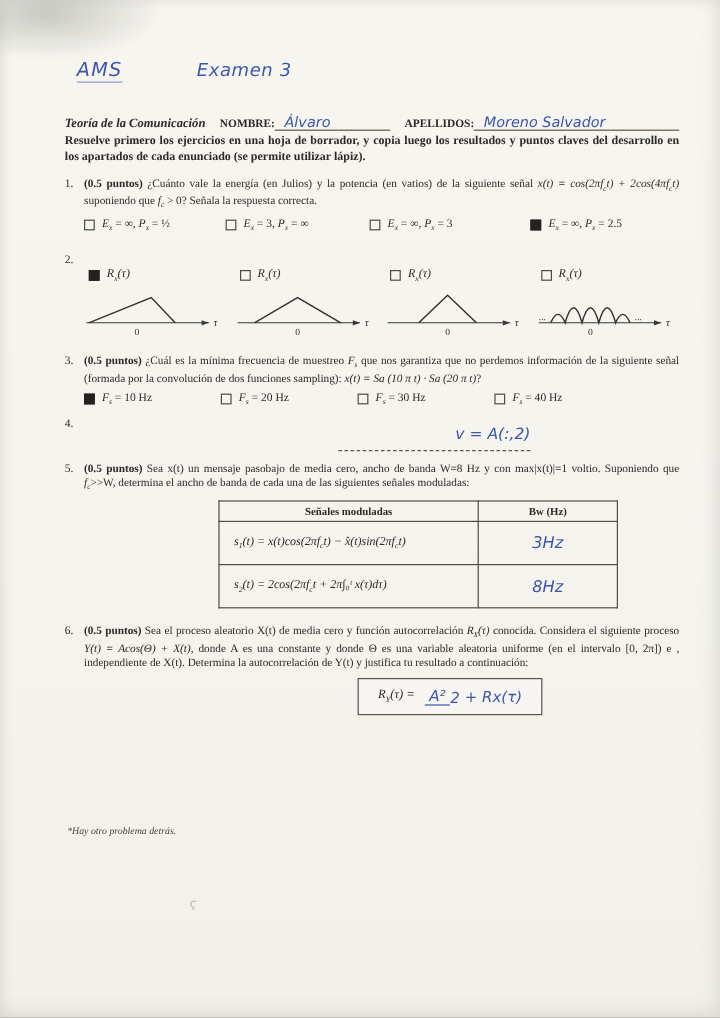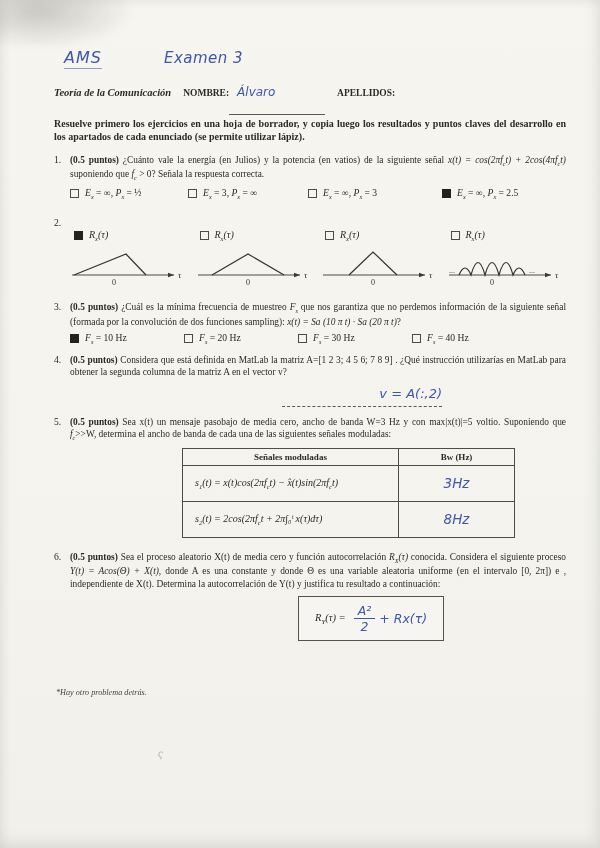--- a/index.html
+++ b/index.html
@@ -13,29 +13,29 @@
   }
   .smudge{ position:absolute; left:-14px; top:-10px; width:150px; height:60px;
     background:radial-gradient(ellipse at 35% 35%, rgba(110,110,104,.33), rgba(110,110,104,0) 70%);
     filter:blur(2px); pointer-events:none; }
   .content{ position:absolute; inset:0; padding:46px 34px 0 54px; }
 
   
   .hw{ font-family:"DejaVu Sans", sans-serif; font-style:italic; color:#3d56ab; }
 
   
-  .hw-top{ height:26px; margin:2px 0 12px 10px; }
+  .hw-top{ height:26px; margin:2px 0 22px 10px; }
   .hw-top .initials{ font-size:16px; letter-spacing:1px; border-bottom:1.5px solid rgba(61,86,171,.55); padding-bottom:1px;}
   .hw-top .exam{ font-size:15px; margin-left:58px; letter-spacing:.5px;}
 
   
   .header-line{ display:flex; align-items:baseline; margin-bottom:3px; }
   .course{ font-weight:bold; font-style:italic; font-size:10.5px; white-space:nowrap;font-family:Liberation Serif, serif;}
   .field-label{ font-weight:bold; font-size:9.5px; margin-left:12px; white-space:nowrap;}
-  .field-value{ font-size:12px; border-bottom:1px solid #5a5850; padding:0 6px 16px 8px; min-width:96px; line-height:1;}
+  .field-value{ font-size:12px; border-bottom:1px solid #5a5850; padding:0 6px 0 8px; min-width:96px; line-height:1;}
   .field-value.last{ flex:1; }
 
   .instructions{ font-weight:bold; font-size:10px; line-height:1.28; text-align:justify; margin-bottom:10px; }
 
   
   .q{ display:flex; }
   .qnum{ width:16px; font-size:9.6px; flex:none; }
   .qbody{ flex:1; }
   .qtext{ font-size:9.4px; line-height:1.3; text-align:justify; }
   .qtext b.pts{ font-weight:bold; }
@@ -71,21 +71,21 @@
   .modtable th:first-child{ width:216px; }
   .modtable th:last-child{ width:116px;text-align:center; }
   .modtable td.formulacell{ font-size:10px; padding:11px 12px; }
   .modtable td.answercell{ text-align:center; font-size:13.5px; }
 
   
   .q6boxwrap{ margin:6px 0 0 228px; }
   .q6box{ display:inline-flex; align-items:center; gap:8px; border:0.9px solid #55534c; padding:7px 16px; background:rgba(255,255,255,.25); }
   .q6box .printed{ font-size:10.5px; }
   .q6box .hwpart{ display:inline-flex; align-items:center; gap:4px; font-size:12.5px; }
-  .frac{ display:inline-flex; flex-direction:column; align-items:center; line-height:1.05; }
+  .frac{ display:inline-flex; flex-direction:row; align-items:center; line-height:1.05; }
   .frac .num{ border-bottom:1.3px solid #3d56ab; padding:0 4px 1px; }
   .frac .den{ padding-top:1px; }
 
   .footnote{ position:absolute; left:56px; top:688px; font-size:8.2px; font-style:italic; color:#45433d; }
   .pencil-mark{ position:absolute; left:158px; top:748px; font-size:10px; color:#6b6963; opacity:.45; transform:rotate(14deg); font-family:"DejaVu Sans",sans-serif; }
 
   .sp-q1{ margin-bottom:17px; }
   .sp-q2{ margin-bottom:13px; }
   .sp-q3{ margin-bottom:9px; }
   .sp-q4{ margin-bottom:7px; }
@@ -102,20 +102,21 @@
     <div class="hw-top">
       <span class="hw initials">AMS</span>
       <span class="hw exam">Examen 3</span>
     </div>
 
     <div class="header-line">
       <span class="course">Teoría de la Comunicación</span>
       <span class="field-label">NOMBRE:</span>
       <span class="field-value hw">Álvaro</span>
       <span class="field-label">APELLIDOS:</span>
+      <span class="field-value hw last">Moreno Salvador</span>
     </div>
 
     <p class="instructions">Resuelve primero los ejercicios en una hoja de borrador, y copia luego los resultados y puntos claves del desarrollo en los apartados de cada enunciado (se permite utilizar lápiz).</p>
 
     <div class="q sp-q1">
       <span class="qnum">1.</span>
       <div class="qbody">
         <p class="qtext"><b class="pts">(0.5 puntos)</b><span class="formula"><span> ¿Cuánto vale la energía (en Julios) y la potencia (en vatios) de la siguiente señal  </span><i>x(t) = cos(2πf</i><sub>c</sub><i>t) + 2cos(4πf</i><sub>c</sub><i>t)</i><span> suponiendo que </span><i>f</i><sub>c</sub><span> &gt; 0? Señala la respuesta correcta.</span></span></p>
         <div class="opts opts-q1">
           <span class="opt">
@@ -226,32 +227,31 @@
               <span class="cb"></span>
               <span class="formula"><i>F</i><sub>s</sub><span> = 40 Hz</span></span>
             </span>
         </div>
       </div>
     </div>
 
     <div class="q sp-q4">
       <span class="qnum">4.</span>
       <div class="qbody">
-        <p class="qtext"><b class="pts">(0.5 puntos)</b><span class="formula"><span> Considera que está definida en MatLab la matriz  A=[1  2  3;  4  5  6;  7  8  9] .  ¿Qué instrucción utilizarías en MatLab para obtener la segunda columna de la matriz A  en el vector v?</span></span></p>
         <div class="q4answer">
           <span class="hw">v = A(:,2)</span>
           <div class="dashes"></div>
         </div>
       </div>
     </div>
 
     <div class="q sp-q5">
       <span class="qnum">5.</span>
       <div class="qbody">
-        <p class="qtext"><b class="pts">(0.5 puntos)</b><span class="formula"><span> Sea x(t) un mensaje pasobajo de media cero, ancho de banda W=3 Hz y con max|x(t)|=5 voltio. Suponiendo que </span><i>f</i><sub>c</sub><span>&gt;&gt;W, determina el ancho de banda de cada una de las siguientes señales moduladas:</span></span></p>
+        <p class="qtext"><b class="pts">(0.5 puntos)</b><span class="formula"><span> Sea x(t) un mensaje pasobajo de media cero, ancho de banda W=8 Hz y con max|x(t)|=1 voltio. Suponiendo que </span><i>f</i><sub>c</sub><span>&gt;&gt;W, determina el ancho de banda de cada una de las siguientes señales moduladas:</span></span></p>
         <table class="modtable">
           <thead>
             <tr>
               <th>Señales moduladas</th>
               <th>Bw (Hz)</th>
             </tr>
           </thead>
           <tbody>
             <tr>
               <td class="formulacell formula"><i>s</i><sub>1</sub><i>(t) = x(t)cos(2πf</i><sub>c</sub><i>t) − x̂(t)sin(2πf</i><sub>c</sub><i>t)</i></td>

